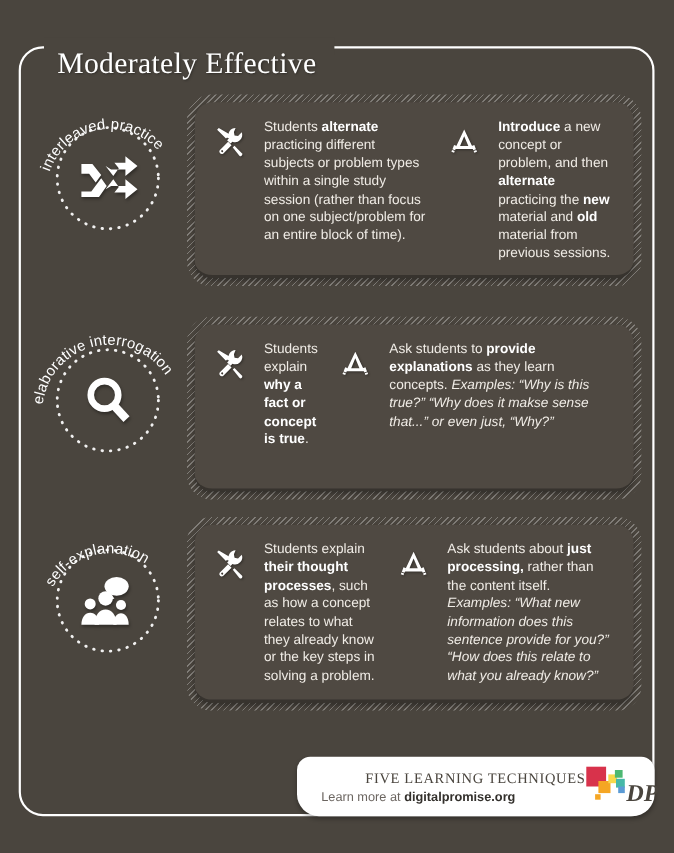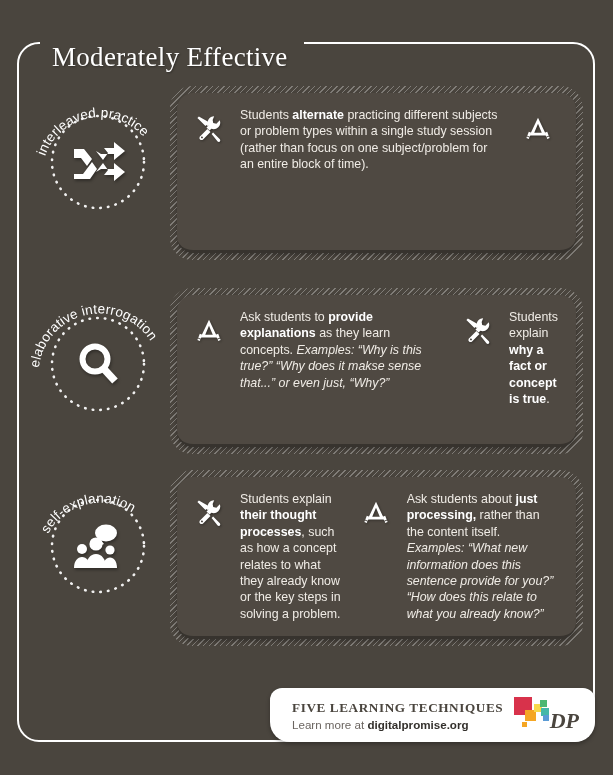--- a/index.html
+++ b/index.html
@@ -161,25 +161,26 @@
     border-radius: 12px 12px 20px 20px;
     box-shadow: 0 2px 4px rgba(0,0,0,0.30);
     display: flex;
     align-items: center;
     padding: 0 16px 0 22px;
     box-sizing: border-box;
   }
   .footer-text { flex: 1 1 auto; }
   .footer-line1 {
     font-family: "Liberation Serif", serif;
-    font-weight: bold;
+    font-weight: normal;
     font-size: 13.2px;
     letter-spacing: 0.6px;
     color: #4a453e;
     white-space: nowrap;
+    margin-left: 40px;
   }
   .footer-line2 {
     font-size: 11.6px;
     color: #6b6560;
     margin-top: 2px;
     text-align: left;
     padding-right: 3px;
     white-space: nowrap;
   }
   .footer-line2 b { color: #33302c; font-weight: bold; }
@@ -245,20 +246,21 @@
       <div class="tip">
         <span class="tip-icon">
           <svg width="30" height="30" viewBox="0 0 32 32" fill="currentColor">
             <path d="M16,5 L25,24 H7 Z M16,11.5 L12,21 h8 z"></path>
             <path d="M6.2,20 l2.6,1 -1.6,4.2 -2.6,-1 z"></path>
             <path d="M4.2,25 l2.6,1 -0.6,1.6 -2.6,-1 z"></path>
             <path d="M25.8,20 l-2.6,1 1.6,4.2 2.6,-1 z"></path>
             <path d="M27.8,25 l-2.6,1 0.6,1.6 2.6,-1 z"></path>
           </svg>
         </span>
+        <span class="tip-text"><b>Introduce</b> a new concept or problem, and then <b>alternate</b> practicing the <b>new</b> material and <b>old</b> material from previous sessions.</span>
       </div>
     </div>
   </div>
 </div>
 
 <div class="section" id="section-1">
   <div class="badge">
     <svg width="140" height="140" viewBox="0 0 140 140">
       <defs>
         <path id="arc1" d="M 11,88 A 61,61 0 0 1 129,60" fill="none"></path>
@@ -273,39 +275,39 @@
         <circle cx="19" cy="18" r="12.5" stroke="currentColor" stroke-width="6"></circle>
         <path d="M27.5,27.5 L39,40" stroke="currentColor" stroke-width="7.5" stroke-linecap="butt"></path>
       </svg>
     </div>
   </div>
   <div class="card-wrap">
     <div class="card">
       <div class="tip">
         <span class="tip-icon">
           <svg width="30" height="30" viewBox="0 0 32 32" fill="currentColor">
+            <path d="M21.5,3.5 a7,7 0 0 0 -6.3,10 l-1.9,1.9 3.3,3.3 1.9,-1.9 a7,7 0 0 0 9,-9 l-3.6,3.6 -3.4,-0.6 -0.6,-3.4 z"></path>
+            <path d="M17.6,20.3 l-3.3,-3.3 -8.2,8.2 a2.4,2.4 0 0 0 3.3,3.3 z m-8.3,6.3 a1,1 0 1 1 -1.4,-1.4 1,1 0 0 1 1.4,1.4 z"></path>
+            <path d="M5.2,3.6 l-1.6,1.6 8.6,8.6 1.1,-1.1 1.1,1.1 1.6,-1.6 -1.1,-1.1 1.1,-1.1 z"></path>
+            <path d="M18.8,22.4 l1.6,-1.6 7.2,7.2 a1.7,1.7 0 0 1 -2.4,2.4 z"></path>
+          </svg>
+        </span>
+        <span class="tip-text">Students explain <b>why a fact or concept is true</b>.</span>
+      </div>
+      <div class="tip">
+        <span class="tip-icon">
+          <svg width="30" height="30" viewBox="0 0 32 32" fill="currentColor">
             <path d="M16,5 L25,24 H7 Z M16,11.5 L12,21 h8 z"></path>
             <path d="M6.2,20 l2.6,1 -1.6,4.2 -2.6,-1 z"></path>
             <path d="M4.2,25 l2.6,1 -0.6,1.6 -2.6,-1 z"></path>
             <path d="M25.8,20 l-2.6,1 1.6,4.2 2.6,-1 z"></path>
             <path d="M27.8,25 l-2.6,1 0.6,1.6 2.6,-1 z"></path>
           </svg>
         </span>
         <span class="tip-text">Ask students to <b>provide explanations</b> as they learn concepts. <i>Examples: “Why is this true?” “Why does it makse sense that...” or even just, “Why?”</i></span>
-      </div>
-      <div class="tip">
-        <span class="tip-icon">
-          <svg width="30" height="30" viewBox="0 0 32 32" fill="currentColor">
-            <path d="M21.5,3.5 a7,7 0 0 0 -6.3,10 l-1.9,1.9 3.3,3.3 1.9,-1.9 a7,7 0 0 0 9,-9 l-3.6,3.6 -3.4,-0.6 -0.6,-3.4 z"></path>
-            <path d="M17.6,20.3 l-3.3,-3.3 -8.2,8.2 a2.4,2.4 0 0 0 3.3,3.3 z m-8.3,6.3 a1,1 0 1 1 -1.4,-1.4 1,1 0 0 1 1.4,1.4 z"></path>
-            <path d="M5.2,3.6 l-1.6,1.6 8.6,8.6 1.1,-1.1 1.1,1.1 1.6,-1.6 -1.1,-1.1 1.1,-1.1 z"></path>
-            <path d="M18.8,22.4 l1.6,-1.6 7.2,7.2 a1.7,1.7 0 0 1 -2.4,2.4 z"></path>
-          </svg>
-        </span>
-        <span class="tip-text">Students explain <b>why a fact or concept is true</b>.</span>
       </div>
     </div>
   </div>
 </div>
 
 <div class="section" id="section-2">
   <div class="badge">
     <svg width="140" height="140" viewBox="0 0 140 140">
       <defs>
         <path id="arc2" d="M 13,86 A 59,59 0 0 1 124,58" fill="none"></path>

